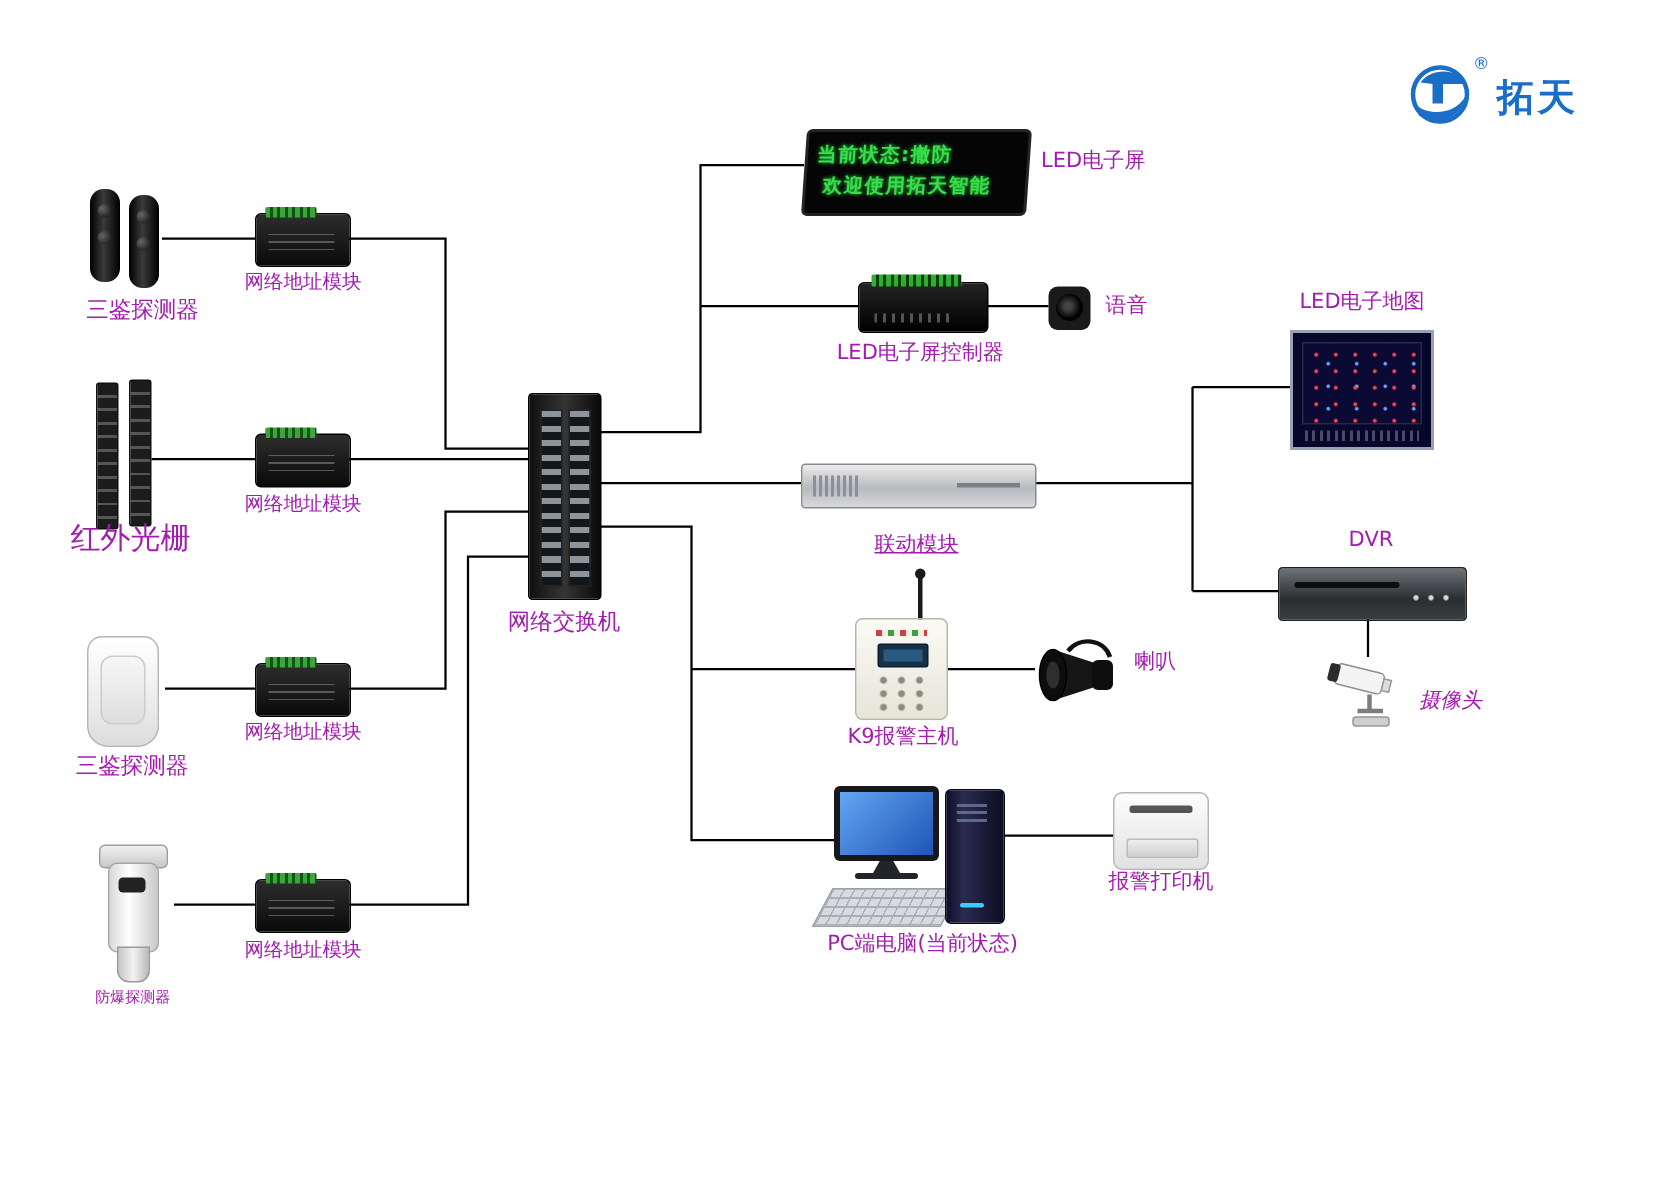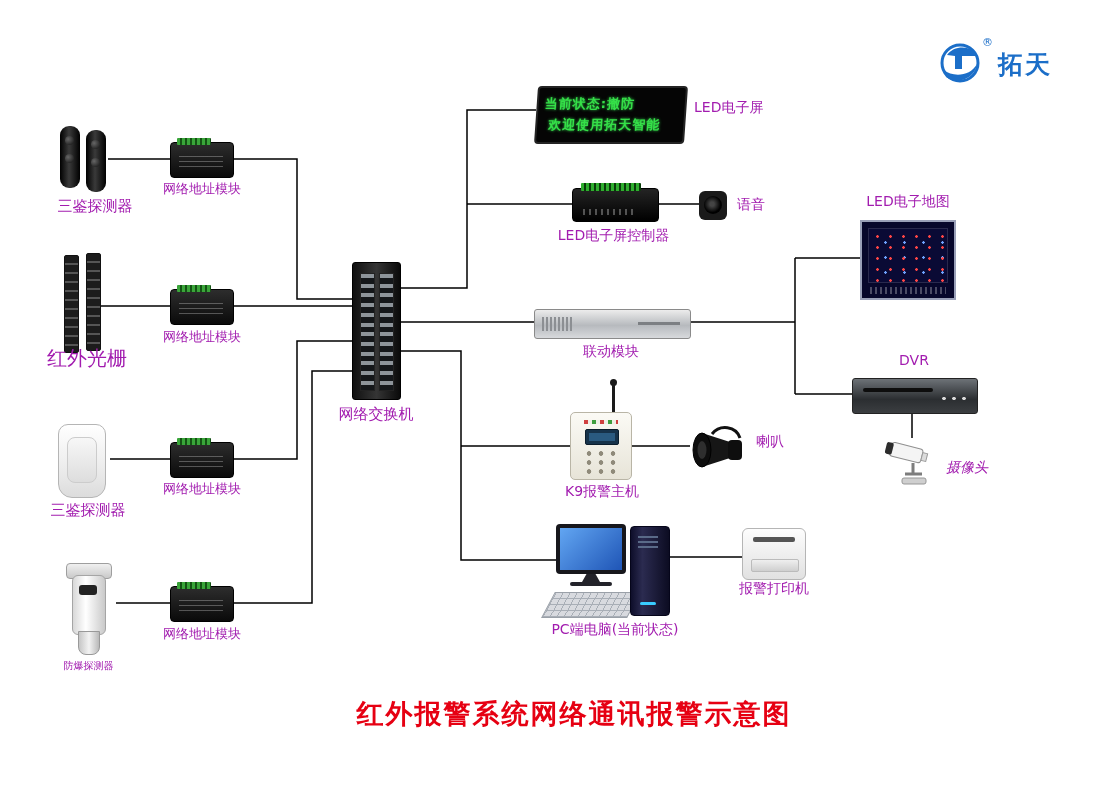--- a/index.html
+++ b/index.html
@@ -220,21 +220,21 @@
   </div>
   <div class="label left" style="left:694px;top:99px;width:100px;">LED电子屏</div>
 
   <div class="controller"></div>
   <div class="label" style="left:531px;top:227px;width:165px;">LED电子屏控制器</div>
 
   <div class="voice-box"></div>
   <div class="label left" style="left:737px;top:196px;width:60px;">语音</div>
 
   <div class="linkage"></div>
-  <div class="label" style="left:556px;top:343px;width:110px;">联动模块</div>
+  <div class="label" style="left:556px;top:355px;width:110px;text-decoration:underline;">联动模块</div>
 
   <div class="label" style="left:852px;top:193px;width:112px;">LED电子地图</div>
   <div class="ledmap">
     <div class="ledmap-screen"></div>
     <div class="ledmap-strip"></div>
   </div>
 
   <div class="label" style="left:852px;top:352px;width:124px;">DVR</div>
   <div class="dvr-box"></div>
 
@@ -288,15 +288,14 @@
   <div id="logo">
     <svg width="62" height="58" viewBox="0 0 62 58">
       <circle cx="30" cy="29" r="18" fill="#fff" stroke="#1b6ec8" stroke-width="3"></circle>
       <path d="M14 36 C22 43 40 43 47 30 C45 45 27 51 16 43 Z" fill="#1b6ec8"></path>
       <path d="M17 21 C24 11 42 11 47 22 L32 22 L32 35 L25 35 L25 22 Z" fill="#1b6ec8"></path>
     </svg>
     <span class="reg">®</span>
     <span class="brand">拓天</span>
   </div>
 
-  <div id="title">红外报警系统网络通讯报警示意图</div>
 
 </div>
 
 </body></html>

